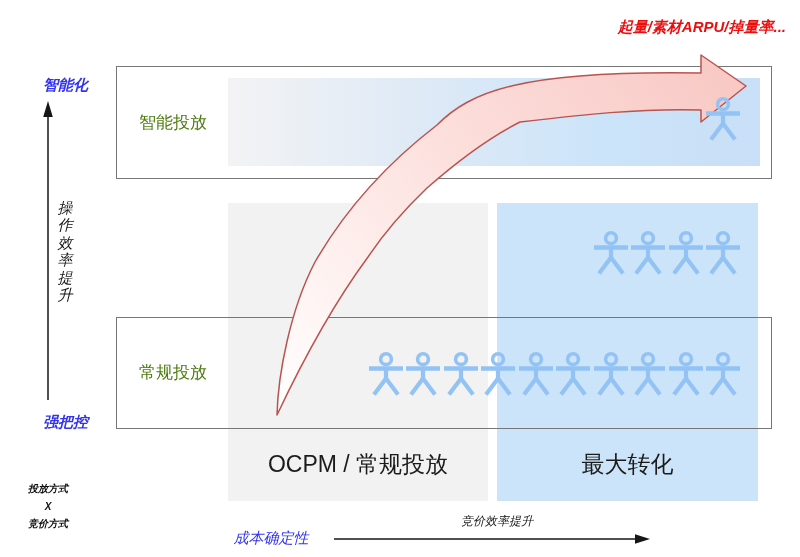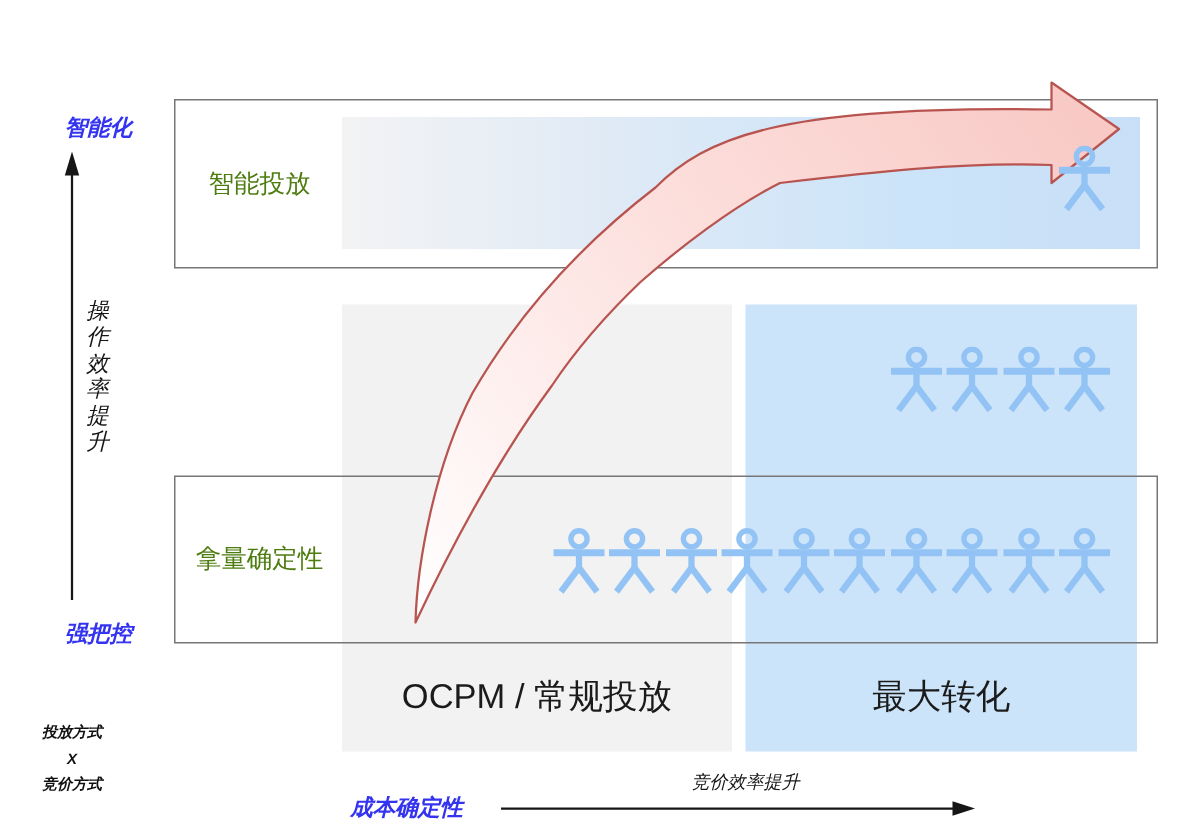--- a/index.html
+++ b/index.html
@@ -43,38 +43,38 @@
   
   .topnote{position:absolute;top:18px;right:14px;font-size:15px;font-weight:bold;font-style:italic;color:var(--red-text,#eb0e0e);}
   .ylab{position:absolute;left:8px;width:80px;text-align:right;font-size:15px;font-weight:bold;font-style:italic;color:var(--blue-text,#3333f0);}
   .ytop{top:76px;}
   .ybottom{top:413px;}
   .yaxis-label{position:absolute;left:50px;top:199px;width:30px;text-align:center;font-size:15px;font-style:italic;
                line-height:17.4px;white-space:pre-line;color:#161616;}
   .corner{position:absolute;left:2px;top:480px;width:92px;text-align:center;font-size:10px;font-weight:bold;font-style:italic;
           line-height:17.5px;white-space:pre-line;color:#111;}
   .xaxis-label{position:absolute;left:397px;top:513px;width:200px;text-align:center;font-size:12px;font-style:italic;color:#161616;}
-  .xlab{position:absolute;top:529px;width:96px;text-align:center;font-size:15px;font-weight:bold;font-style:italic;color:var(--blue-text,#3333f0);}
+  .xlab{position:absolute;top:529px;width:96px;text-align:center;font-size:15px;font-weight:normal;font-style:italic;color:var(--blue-text,#3333f0);}
   .xleft{left:223px;}
   .xright{left:660px;}
 </style>
 </head>
 <body>
 
 <div class="stage">
 
   <div class="col col-gray"></div>
   <div class="col col-blue"></div>
   <div class="grad"></div>
 
   <div class="rowbox r1">
     <div class="rowlabel">智能投放</div>
   </div>
   <div class="rowbox r3">
-    <div class="rowlabel">拿量确定性</div>
+    <div class="rowlabel">常规投放</div>
   </div>
 
   <svg class="overlay" width="800" height="557" viewBox="0 0 800 557">
     <defs>
       <linearGradient id="swooshGrad" gradientUnits="userSpaceOnUse" x1="277" y1="415" x2="730" y2="80">
         <stop offset="0" stop-color="#ffffff" style="stop-color:var(--arrow-fill-tail,#ffffff)"></stop>
         <stop offset="0.55" stop-color="#fcdedb"></stop>
         <stop offset="1" stop-color="#f8c9c5" style="stop-color:var(--arrow-fill-head,#f8c9c5)"></stop>
       </linearGradient>
     </defs>
@@ -208,20 +208,21 @@
       <line x1="1" y1="16.5" x2="35" y2="16.5" stroke-width="4.6"></line>
       <line x1="18" y1="16.5" x2="18" y2="27.5" stroke-width="4.2"></line>
       <line x1="18" y1="26.5" x2="6" y2="42.5" stroke-width="4.2"></line>
       <line x1="18" y1="26.5" x2="30" y2="42.5" stroke-width="4.2"></line>
     </svg>
     </div>
 
   <div class="collabel c1">OCPM / 常规投放</div>
   <div class="collabel c2">最大转化</div>
 
+  <div class="topnote">起量/素材ARPU/掉量率...</div>
   <div class="ylab ytop">智能化</div>
   <div class="ylab ybottom">强把控</div>
   <div class="yaxis-label">操
 作
 效
 率
 提
 升</div>
   <div class="corner">投放方式
 X

